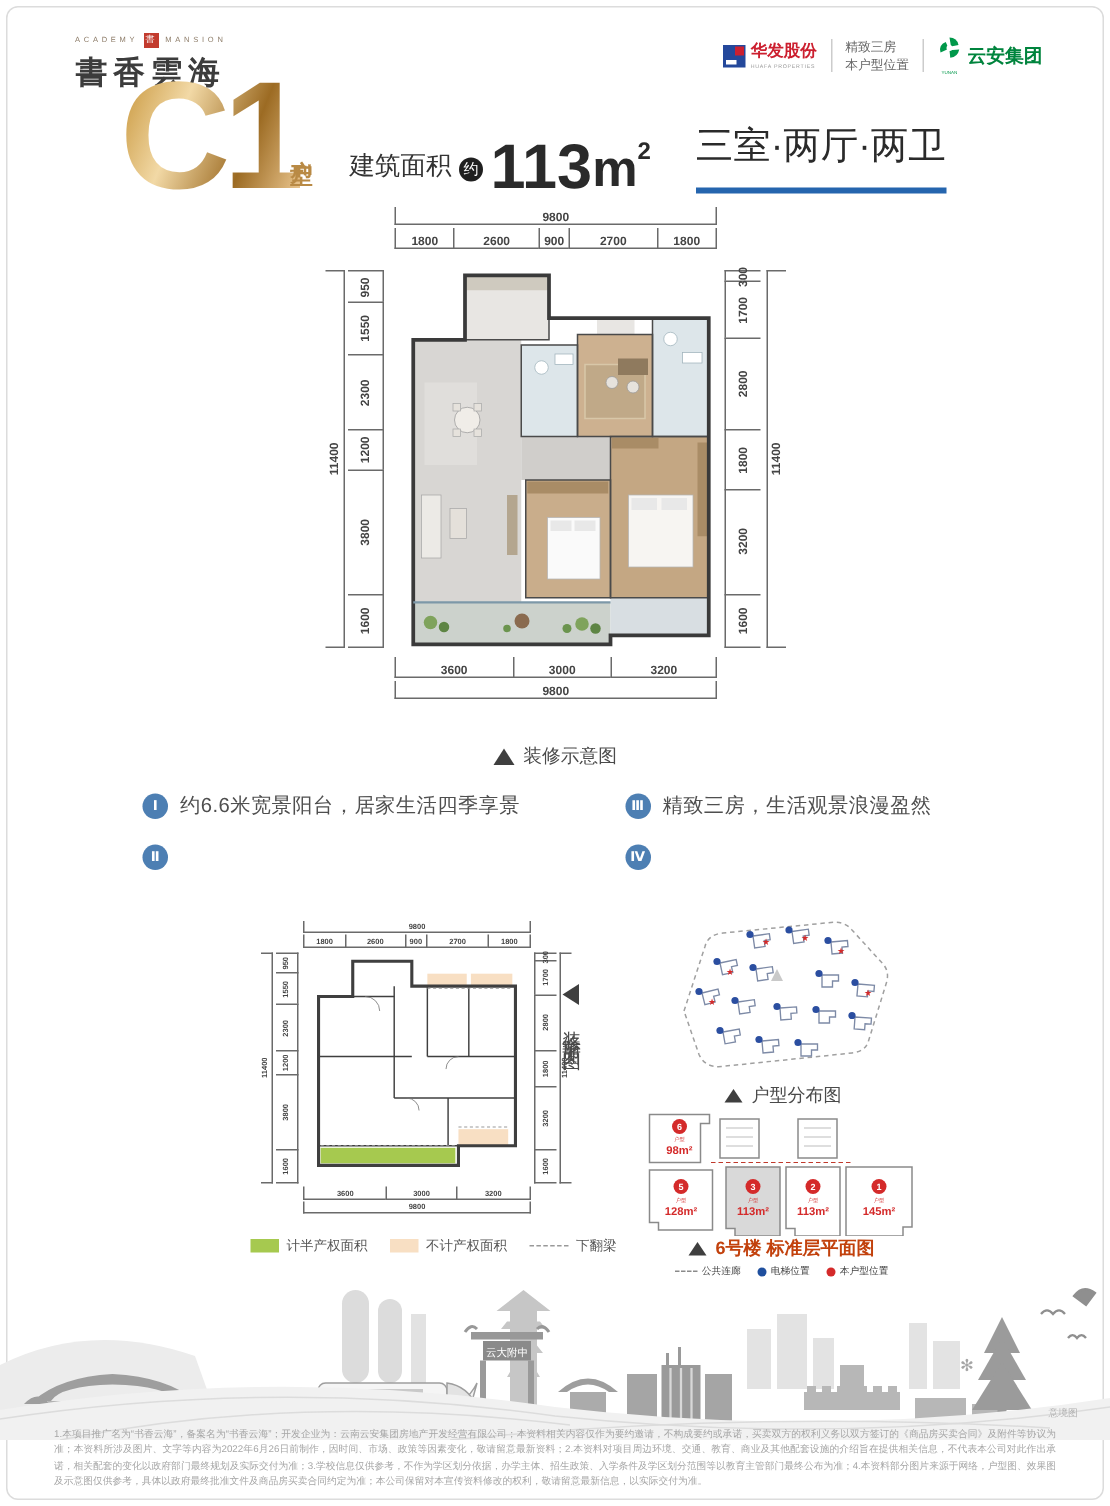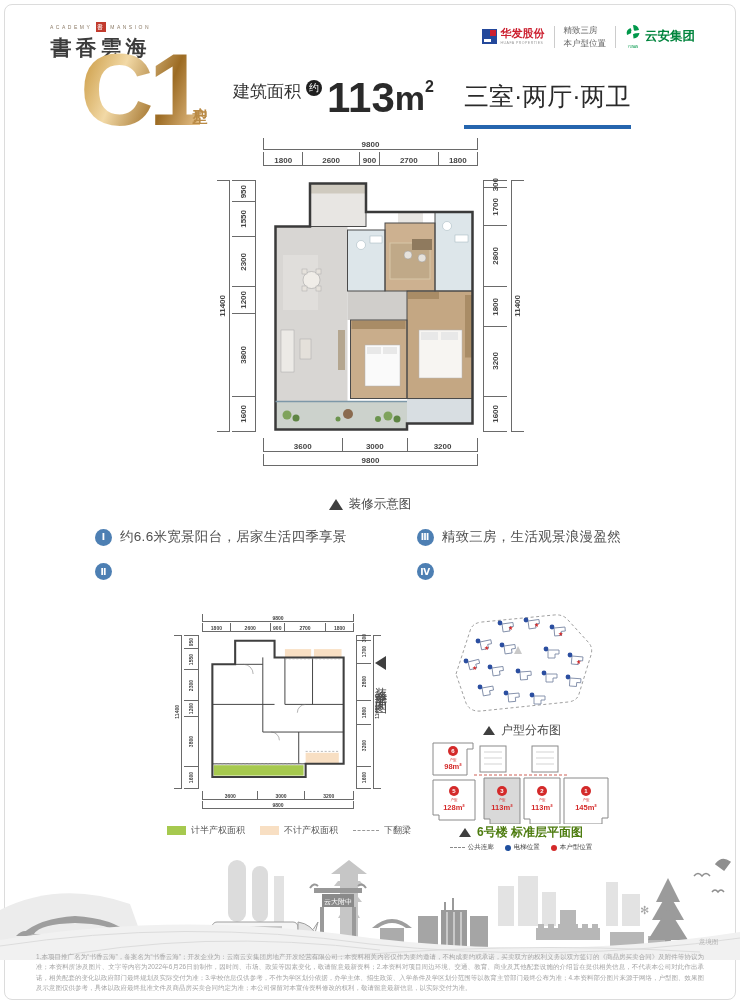--- a/index.html
+++ b/index.html
@@ -24,21 +24,21 @@
   .pdiv{width:1px;height:22px;background:#ccc;}
   .slogan{font-size:8.5px;color:#666;line-height:1.45;}
   .ya{display:flex;align-items:center;gap:4px;}
   .ya-name{font-size:12.5px;font-weight:bold;color:#00843d;}
   .ya-sub{font-size:3px;color:#00984a;text-align:center;margin-top:1px;}
   
   .c1{left:80px;top:44px;font-size:102px;font-weight:bold;line-height:.92;letter-spacing:-5px;
       background:linear-gradient(112deg,#c9983f 4%,#f2d9a6 34%,#9c6b23 68%,#e7c28a 96%);
       -webkit-background-clip:text;background-clip:text;color:transparent;}
   .c1-suffix{left:190px;top:94px;writing-mode:vertical-rl;font-size:15px;font-weight:bold;color:#b98a45;letter-spacing:3px;}
-  .areagrp{left:233px;top:80px;display:flex;}
+  .areagrp{left:233px;top:80px;display:flex;align-items:flex-end;}
   .area-label{font-size:17px;color:#333;padding-bottom:7px;}
   .badge-yue{width:16px;height:16px;border-radius:50%;background:#1f1f1f;color:#fff;font-size:10px;
              display:flex;align-items:center;justify-content:center;margin:0 5px 8px 5px;}
   .area-value{font-size:42px;font-weight:bold;color:#2a2a2a;line-height:.85;}
   .area-unit{font-size:34px;font-weight:bold;color:#2a2a2a;line-height:.9;}
   .area-sup{font-size:16px;font-weight:bold;color:#2a2a2a;vertical-align:18px;}
   .rooms{font-size:25px;font-weight:normal;color:#2a2a2a;margin-left:30px;padding-bottom:12px;border-bottom:4px solid #2565ae;}
   
   .dim{position:absolute;display:flex;color:#444;font-weight:bold;}
   .dim .seg{flex:1 1 0;display:flex;min-width:0;min-height:0;}
@@ -50,21 +50,21 @@
   .dim.v .seg:last-child{border-bottom:1px solid #6a6a6a;}
   .dim.v.lr .seg{border-right:1px solid #6a6a6a;}
   .dim.v.ll .seg{border-left:1px solid #6a6a6a;}
   .dim .seg span{font-size:8px;line-height:1;padding:0 1px;}
   .dim.v .seg span{writing-mode:vertical-rl;transform:rotate(180deg);}
   .dim.mini .seg span{font-size:5px;}
   
   .cap{display:flex;align-items:center;justify-content:center;gap:6px;font-size:12.5px;color:#4a4a4a;}
   .tri-up{width:0;height:0;border-left:7px solid transparent;border-right:7px solid transparent;border-bottom:11px solid #3f3f3f;}
   .tri-left{width:0;height:0;border-top:7px solid transparent;border-bottom:7px solid transparent;border-right:11px solid #3f3f3f;}
-  .cap.bold{font-weight:bold;color:#4d7c0f;}
+  .cap.bold{font-weight:bold;color:#c2410c;}
   
   .features{left:95px;top:528px;width:570px;display:grid;grid-template-rows:repeat(2,auto);grid-auto-flow:column;row-gap:17px;column-gap:26px;}
   .feat{display:flex;align-items:center;gap:8px;}
   .fbadge{width:17px;height:17px;min-width:17px;border-radius:50%;background:#4d7fb3;color:#fff;font-size:9px;font-weight:bold;
           display:flex;align-items:center;justify-content:center;}
   .ftext{font-size:13.5px;color:#4f4f4f;letter-spacing:.3px;}
   
   .bp-legend{left:167px;top:824px;display:flex;align-items:center;gap:15px;}
   .bp-item{display:flex;align-items:center;gap:5px;font-size:9px;color:#555;}
   .sw{width:19px;height:9px;}

